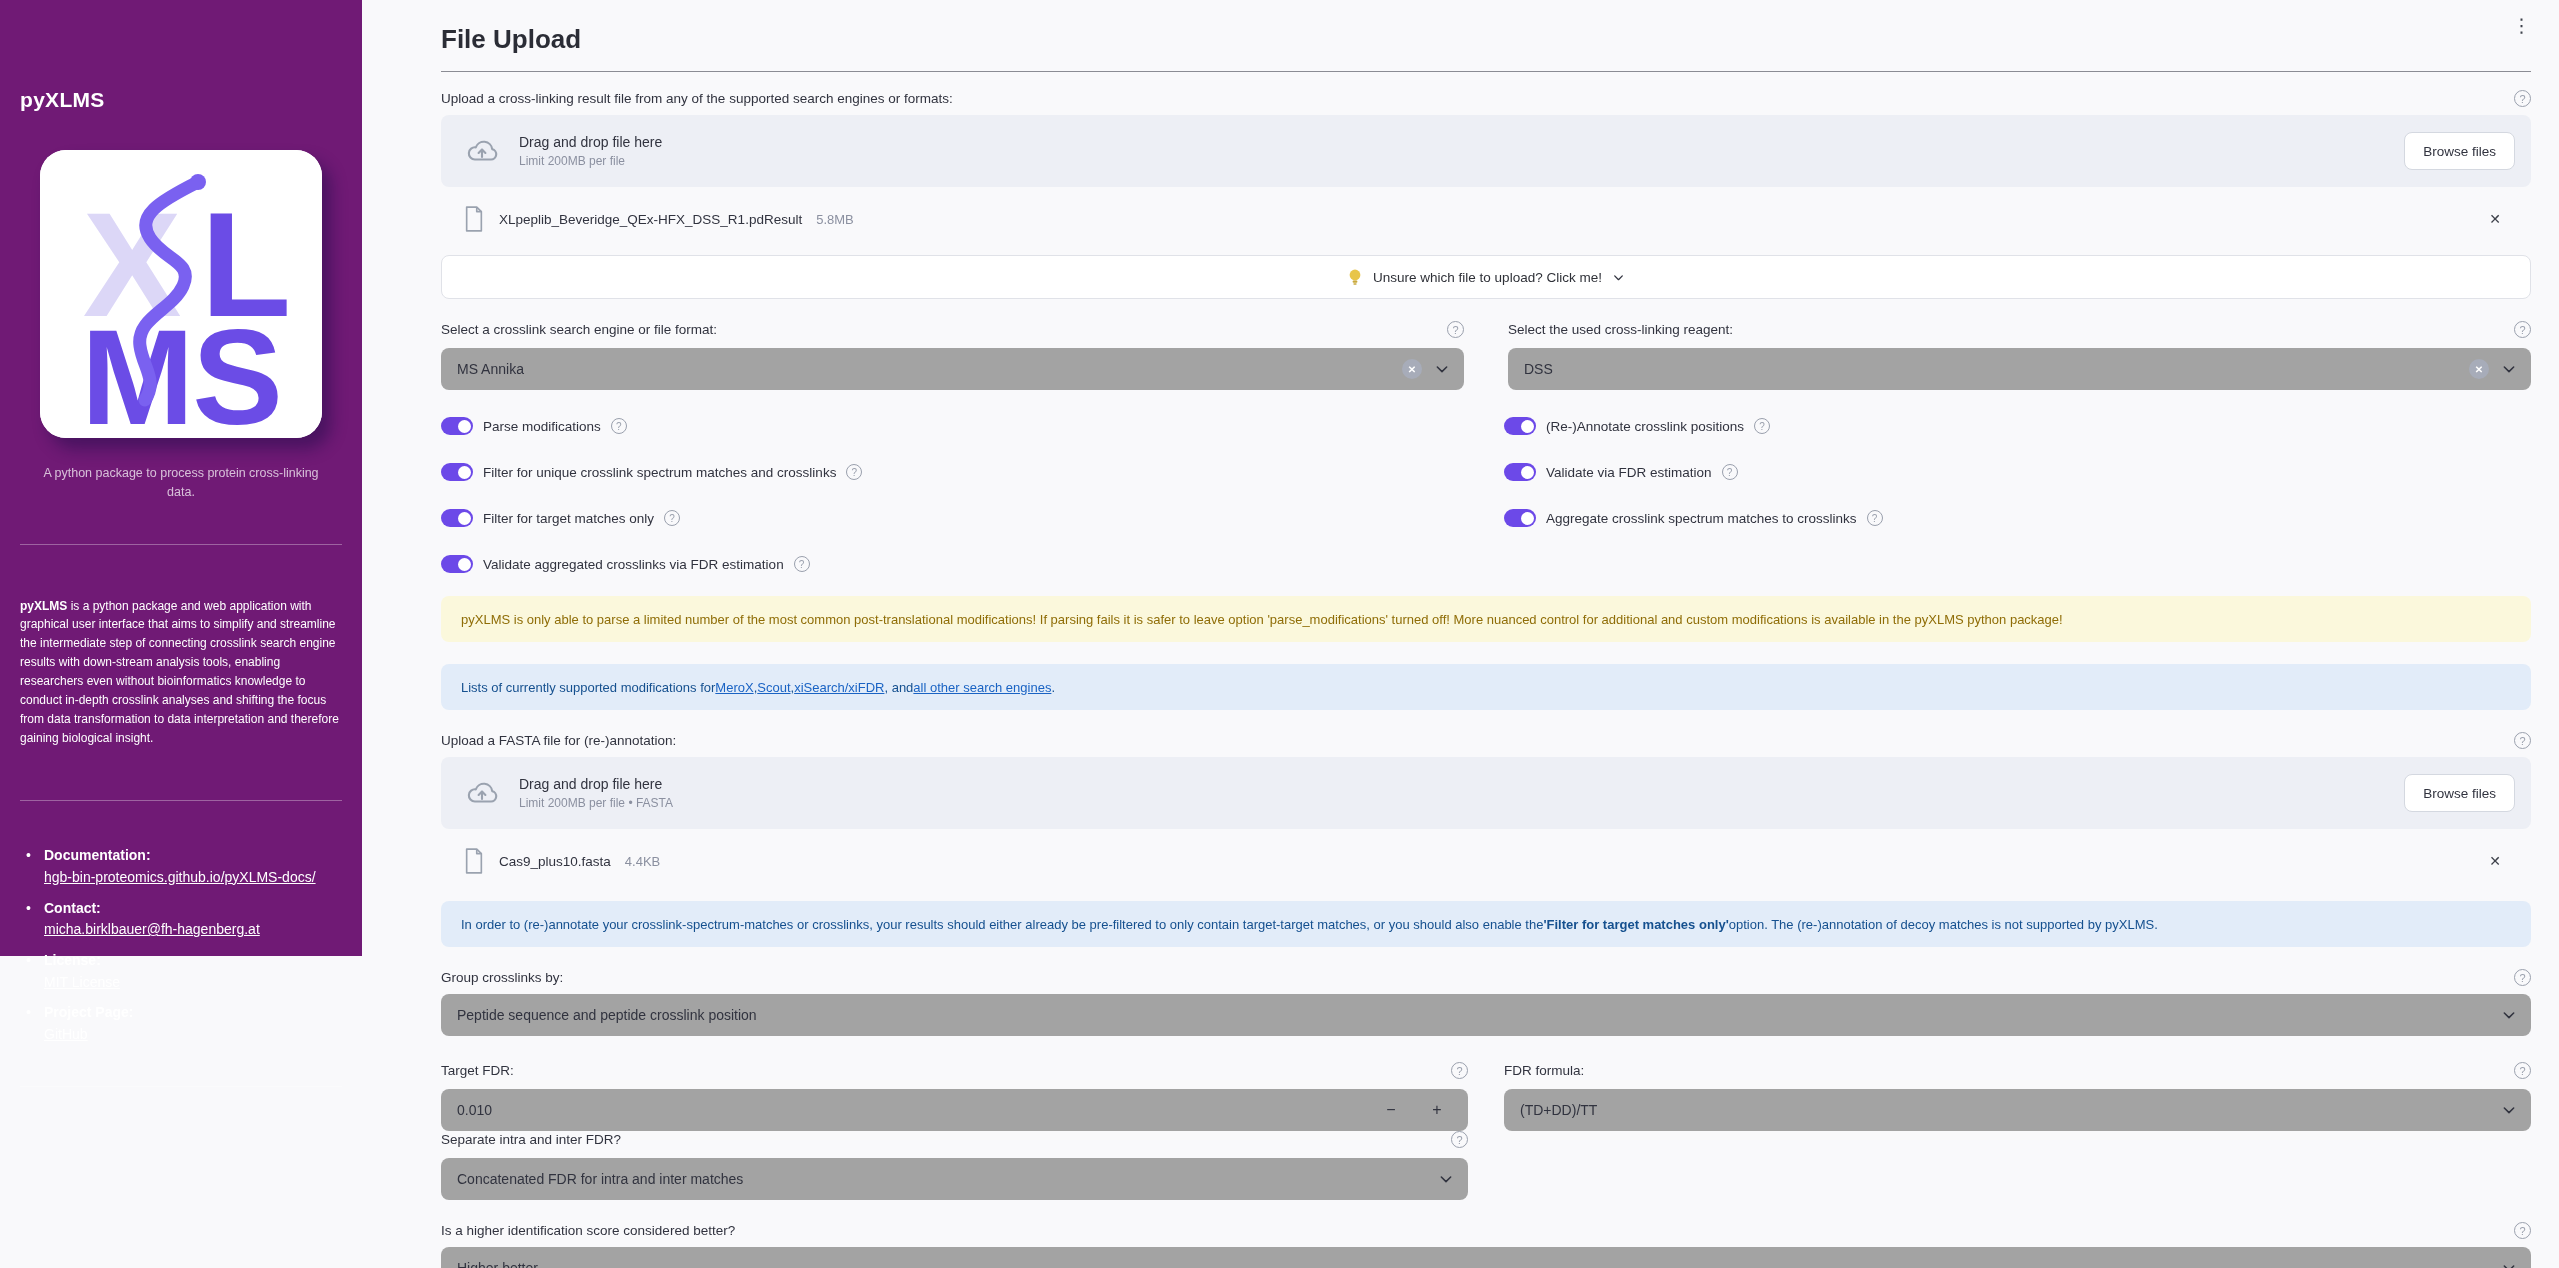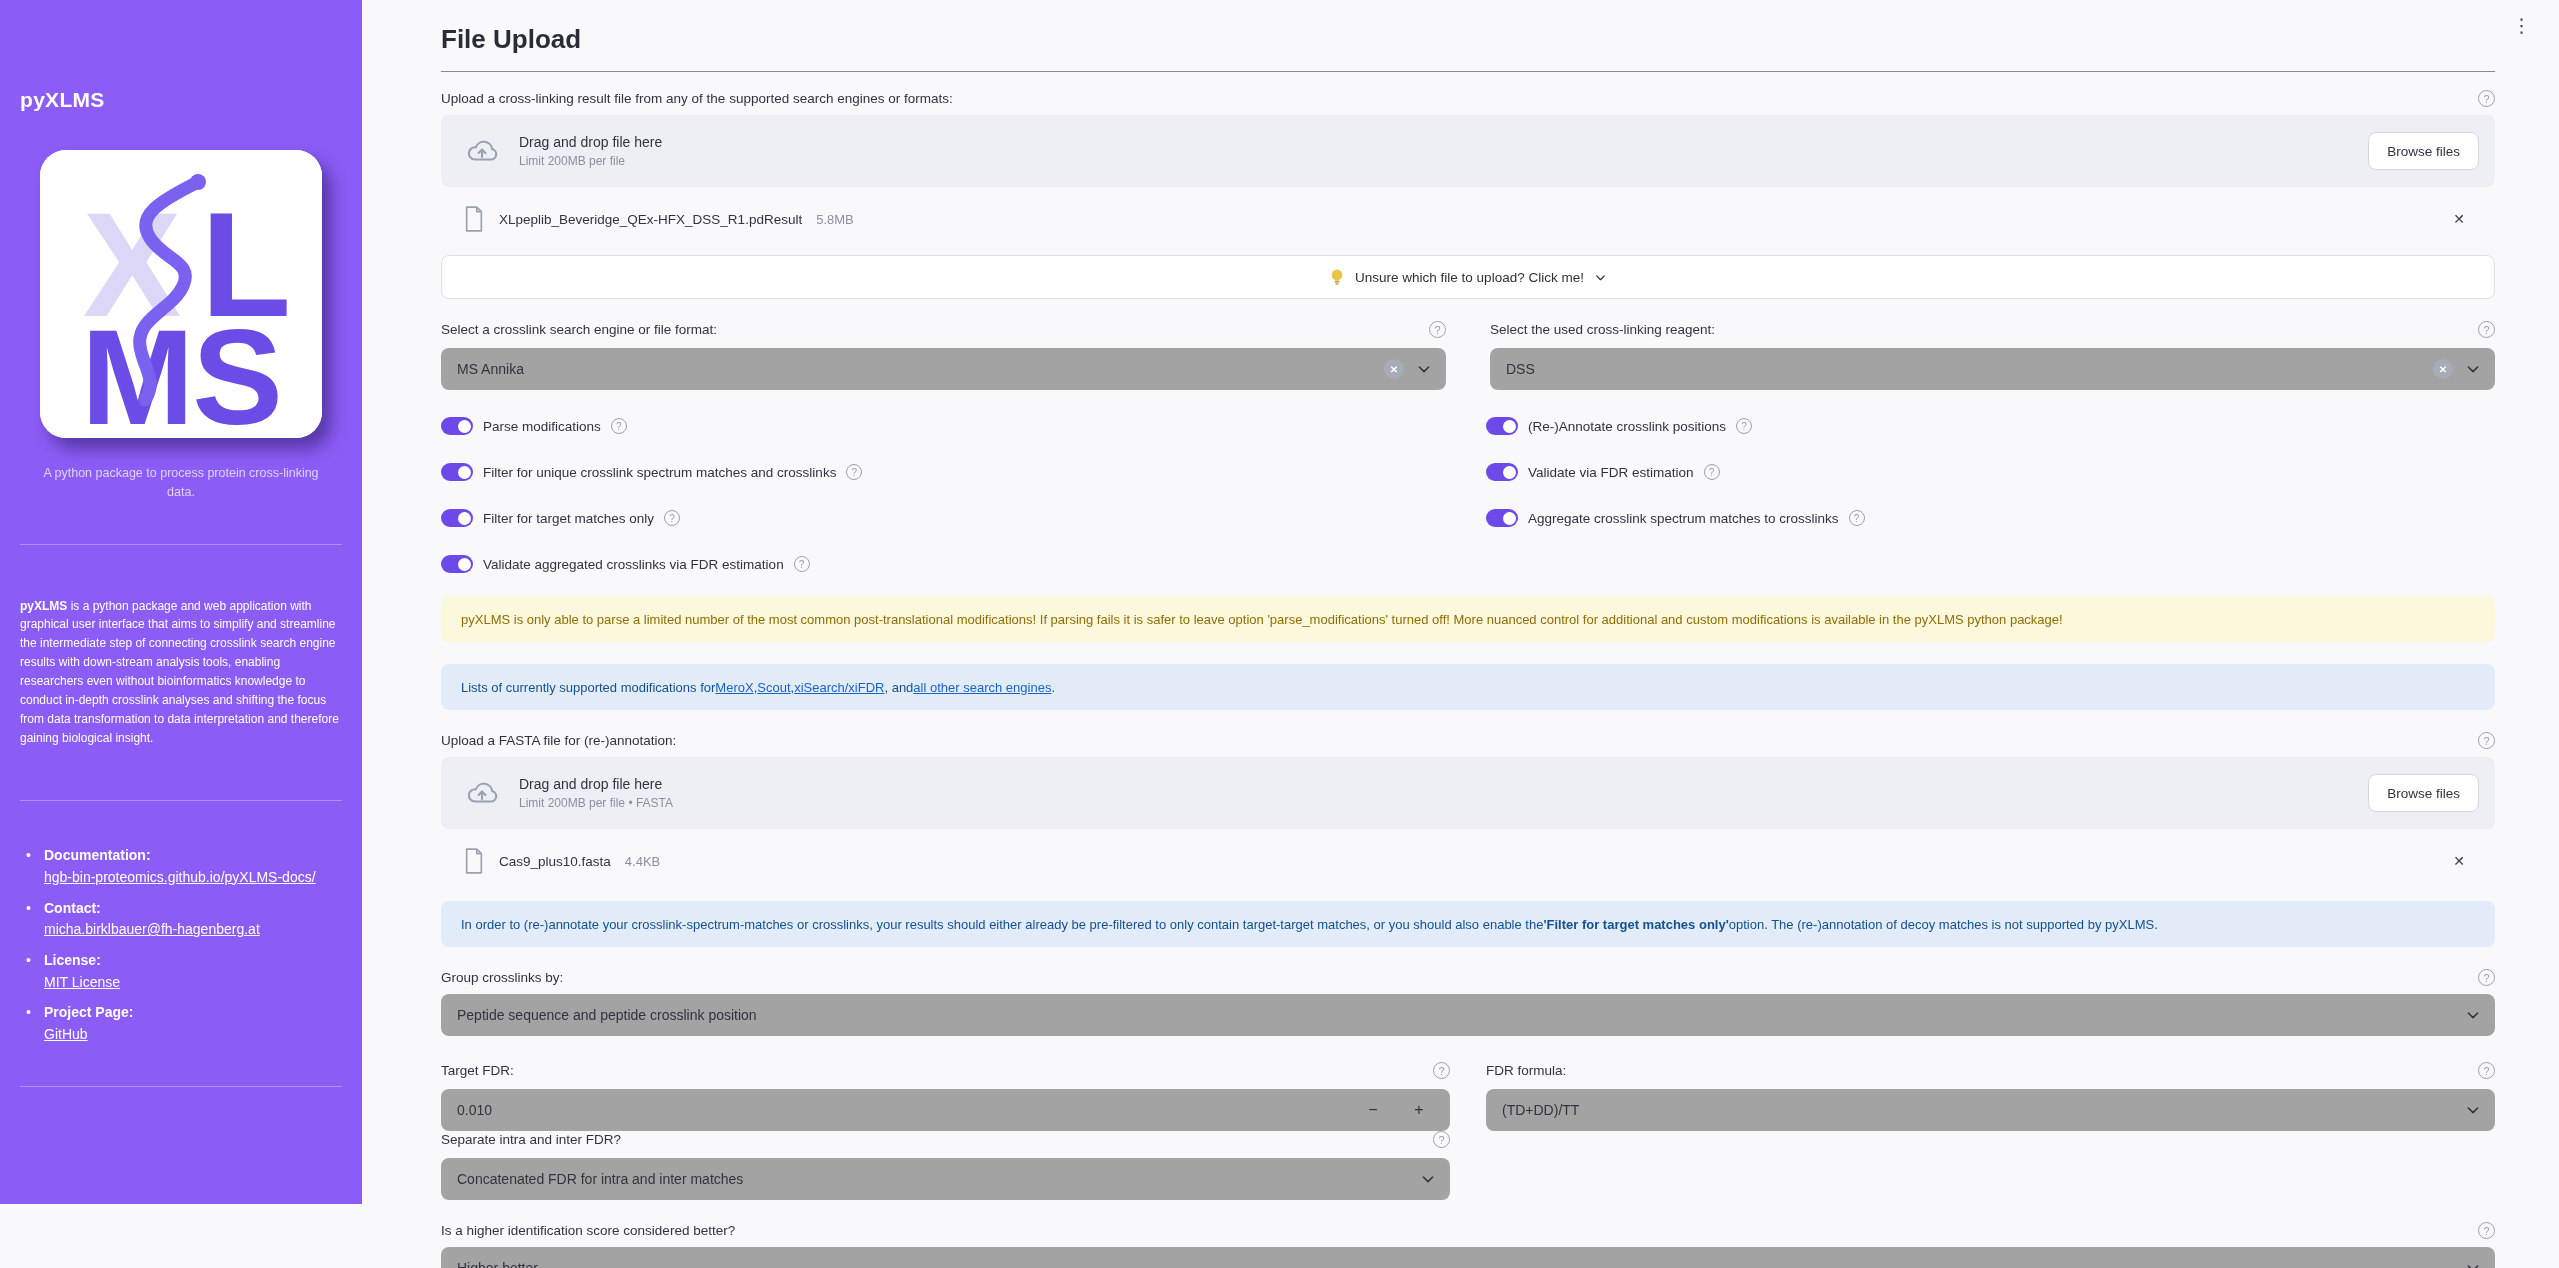--- a/index.html
+++ b/index.html
@@ -6,22 +6,22 @@
   html,body { width:2559px; height:1268px; }
   body {
     overflow: hidden;
     display: flex;
     background: #f9f9fb;
     font-family: "Liberation Sans", sans-serif;
     color: #31333f;
   }
   
   .sidebar {
-    flex: 0 0 362px; width: 362px; height: 1204px;
-    background: #8b5cf6; color: #fff;
+    flex: 0 0 362px; width: 362px; height: 956px;
+    background: #701a75; color: #fff;
     padding: 88px 20px 0;
   }
   .side-title { font-size: 21px; font-weight: 700; letter-spacing: .3px; }
   .logo-wrap {
     width: 282px; height: 288px; margin: 38px auto 0;
     border-radius: 26px; background: #fff;
     box-shadow: 9px 11px 16px rgba(25,10,70,.45);
   }
   .side-caption {
     margin-top: 26px; font-size: 12.5px; line-height: 1.5;
@@ -31,21 +31,21 @@
   .side-about { margin-top: 52px; font-size: 12px; line-height: 1.58; color: #fff; }
   .side-about b { font-weight: 700; }
   .side-hr2 { border: none; border-top: 1px solid rgba(255,255,255,.32); margin: 52px 0 0; }
   .side-list { margin-top: 44px; list-style: none; font-size: 14px; line-height: 1.55; }
   .side-list li { position: relative; padding-left: 24px; margin-bottom: 9px; }
   .side-list li::before { content: "•"; position: absolute; left: 6px; top: 0; }
   .li-label { font-weight: 700; display: block; }
   .li-link { color: #fff; text-decoration: underline; cursor: pointer; word-break: break-word; }
   .side-hr3 { border: none; border-top: 1px solid rgba(255,255,255,.32); margin: 40px 0 0; }
   
-  .main { flex: 1; padding: 24px 64px 0 79px; position: relative; border-radius: 24px; }
+  .main { flex: 1; padding: 24px 28px 0 79px; position: relative; border-radius: 24px; }
   .kebab {
     position: absolute; top: 12px; right: 22px;
     font-size: 19px; color: #3f434c; line-height: 1; cursor: pointer;
     padding: 4px 6px;
   }
   .kebab::before { content: "⋮"; }
   .page-title { font-size: 26px; font-weight: 700; color: #2b2d36; }
   .title-rule { border: none; border-top: 1px solid rgba(49,51,63,.55); margin: 16px 0 18px; }
   .label-row {
     display: flex; justify-content: space-between; align-items: center;

